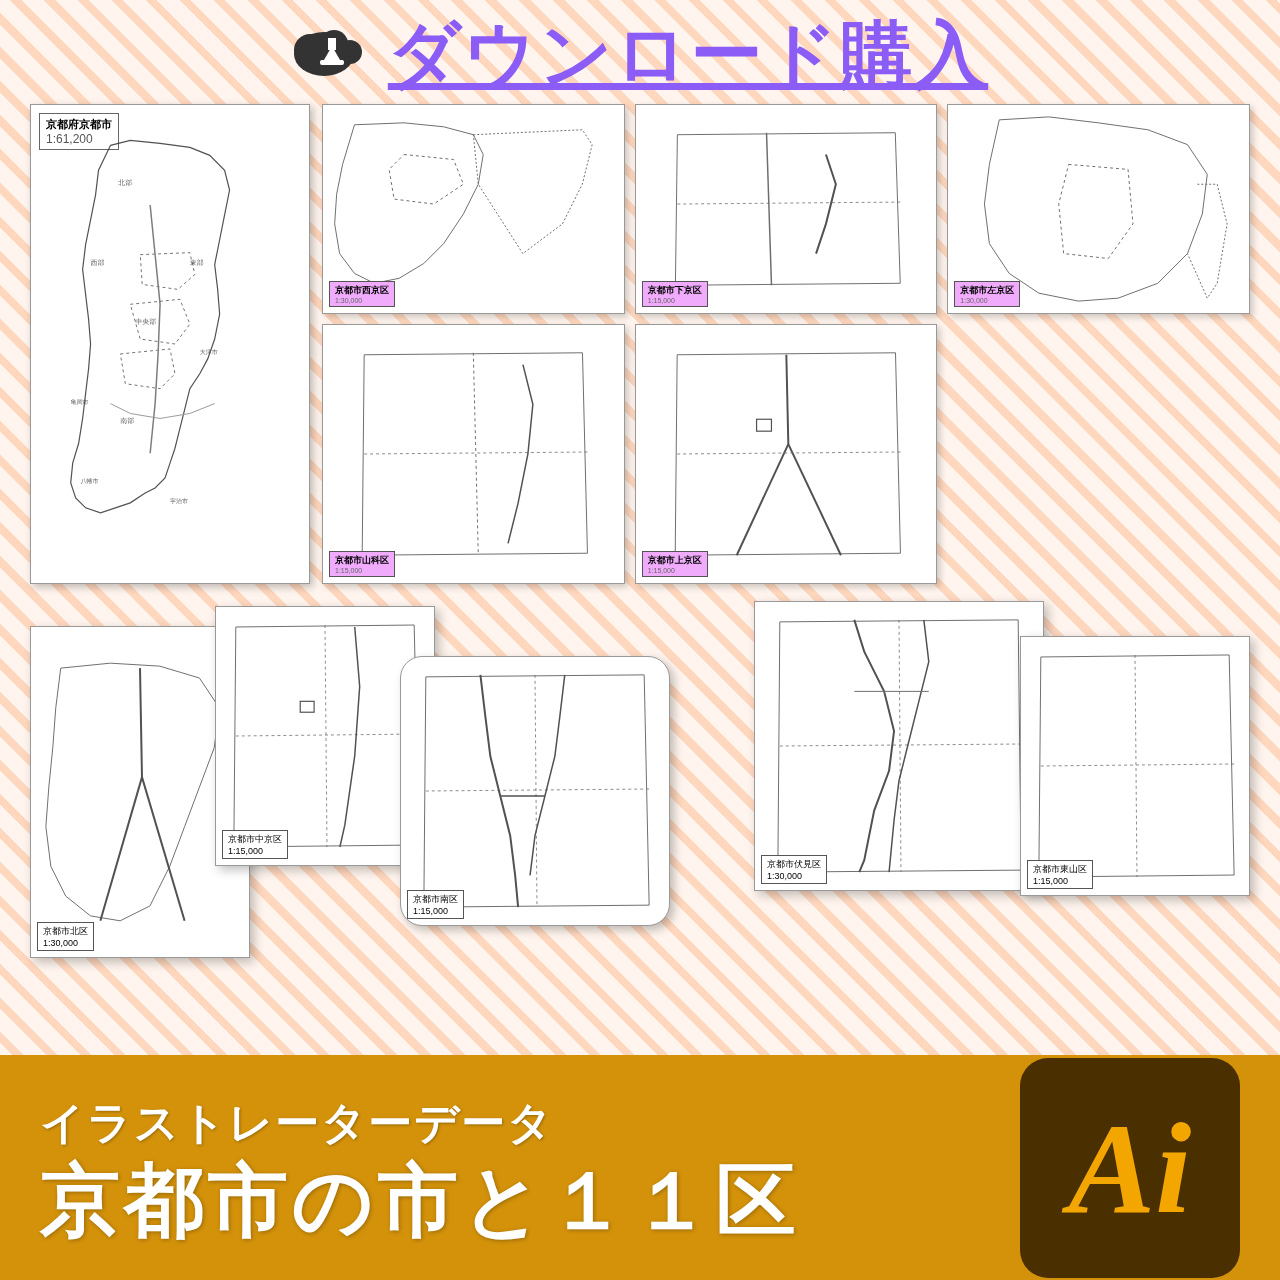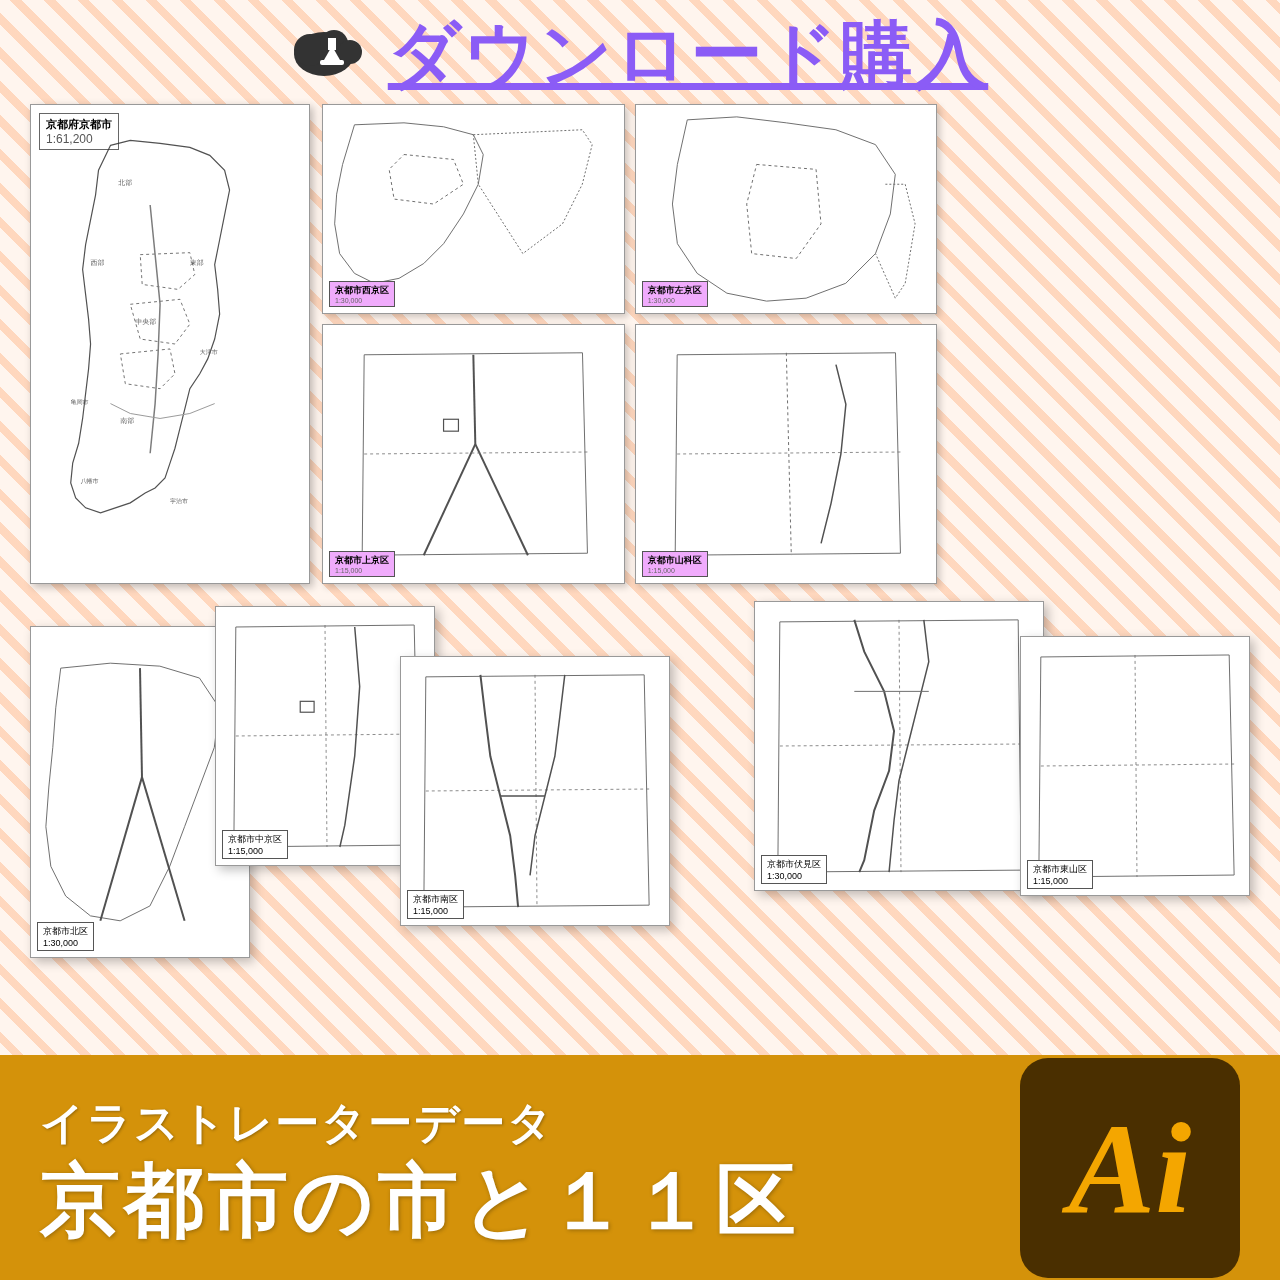--- a/index.html
+++ b/index.html
@@ -303,70 +303,84 @@
               <path d="M150,30 L260,25 L270,40 L260,80 L240,120 L200,150 L155,80Z" stroke-dasharray="2,2"></path>
               <path d="M80,50 L130,55 L140,80 L110,100 L70,95 L65,65 L80,50Z" stroke-dasharray="3,3"></path>
             </g>
           </svg>
           <div class="map-label-inner">
             <div class="ml-title">京都市西京区</div>
             <div class="ml-scale">1:30,000</div>
           </div>
         </div>
 
+        <div class="sm-map">
+          <svg viewBox="0 0 300 210" class="map-content">
+            <g fill="none" stroke="#555" stroke-width="1">
+              <path d="M40,30 L260,28 L265,180 L38,182 L40,30Z"></path>
+              <path d="M130,28 L135,182" stroke-width="1.5"></path>
+              <path d="M40,100 L265,98" stroke-width="0.8" stroke-dasharray="3,3"></path>
+              <path d="M190,50 L200,80 L190,120 L180,150" stroke="#333" stroke-width="2"></path>
+            </g>
+          </svg>
+          <div class="map-label-inner">
+            <div class="ml-title">京都市下京区</div>
+            <div class="ml-scale">1:15,000</div>
+          </div>
+        </div>
 
         <div class="sm-map">
           <svg viewBox="0 0 300 210" class="map-content">
             <g fill="none" stroke="#555" stroke-width="1">
               <path d="M50,15 L100,12 L150,18 L200,25 L240,40 L260,70 L255,110 L240,150 L210,180 L170,195 L130,198 L90,190 L60,170 L40,140 L35,100 L40,60 L50,15Z"></path>
               <path d="M250,80 L270,80 L280,120 L270,180 L260,195 L240,150" stroke-dasharray="2,2"></path>
               <path d="M120,60 L180,65 L185,120 L160,155 L115,150 L110,100 L120,60Z" stroke-dasharray="3,3"></path>
             </g>
           </svg>
           <div class="map-label-inner">
             <div class="ml-title">京都市左京区</div>
             <div class="ml-scale">1:30,000</div>
           </div>
         </div>
 
-
-        <div class="sm-map" style="grid-row: 2;">
-          <svg viewBox="0 0 300 260" class="map-content">
-            <g fill="none" stroke="#555" stroke-width="1">
-              <path d="M40,30 L260,28 L265,230 L38,232 L40,30Z"></path>
-
-              <path d="M150,30 L152,120" stroke="#333" stroke-width="2"></path>
-              <path d="M152,120 L100,232" stroke="#333" stroke-width="2"></path>
-              <path d="M152,120 L205,232" stroke="#333" stroke-width="2"></path>
-              <path d="M40,130 L265,128" stroke-width="0.8" stroke-dasharray="3,3"></path>
-
-              <rect x="120" y="95" width="15" height="12" stroke="#333" fill="none" stroke-width="1.2"></rect>
-            </g>
-          </svg>
-          <div class="map-label-inner">
-            <div class="ml-title">京都市上京区</div>
-            <div class="ml-scale">1:15,000</div>
-          </div>
-        </div>
 
         <div class="sm-map" style="grid-row: 2;">
           <svg viewBox="0 0 300 260" class="map-content">
             <g fill="none" stroke="#555" stroke-width="1">
               <path d="M40,30 L260,28 L265,230 L38,232 L40,30Z"></path>
               <path d="M150,28 L155,232" stroke-width="1" stroke-dasharray="3,3"></path>
               <path d="M40,130 L265,128" stroke-width="0.8" stroke-dasharray="3,3"></path>
               <path d="M200,40 L210,80 L205,130 L195,180 L185,220" stroke="#333" stroke-width="1.5"></path>
             </g>
           </svg>
           <div class="map-label-inner">
             <div class="ml-title">京都市山科区</div>
             <div class="ml-scale">1:15,000</div>
           </div>
         </div>
 
+        <div class="sm-map" style="grid-row: 2;">
+          <svg viewBox="0 0 300 260" class="map-content">
+            <g fill="none" stroke="#555" stroke-width="1">
+              <path d="M40,30 L260,28 L265,230 L38,232 L40,30Z"></path>
+
+              <path d="M150,30 L152,120" stroke="#333" stroke-width="2"></path>
+              <path d="M152,120 L100,232" stroke="#333" stroke-width="2"></path>
+              <path d="M152,120 L205,232" stroke="#333" stroke-width="2"></path>
+              <path d="M40,130 L265,128" stroke-width="0.8" stroke-dasharray="3,3"></path>
+
+              <rect x="120" y="95" width="15" height="12" stroke="#333" fill="none" stroke-width="1.2"></rect>
+            </g>
+          </svg>
+          <div class="map-label-inner">
+            <div class="ml-title">京都市上京区</div>
+            <div class="ml-scale">1:15,000</div>
+          </div>
+        </div>
+
       </div>
     </div>
 
     <div class="row2">
 
       <div class="bottom-map" style="left: 10px; top: 30px; width: 220px; height: 332px;">
         <svg viewBox="0 0 220 290" class="map-content">
           <g fill="none" stroke="#555" stroke-width="1">
             <path d="M30,20 L80,15 L130,18 L170,30 L190,60 L185,100 L170,140 L155,180 L140,220 L120,260 L90,275 L60,270 L35,250 L20,220 L15,180 L18,140 L22,100 L25,60 L30,20Z"></path>
 
@@ -392,21 +406,21 @@
 
             <rect x="85" y="95" width="14" height="11" stroke="#333" fill="none" stroke-width="1.2"></rect>
           </g>
         </svg>
         <div class="map-label-inner">
           <div class="ml-title">京都市中京区</div>
           <div class="ml-scale">1:15,000</div>
         </div>
       </div>
 
-      <div class="bottom-map" style="left: 380px; top: 60px; width: 270px; height: 270px;">
+      <div class="bottom-map" style="left: 380px; top: 60px; width: 270px; height: 270px; border-radius: 22px;">
         <svg viewBox="0 0 270 270" class="map-content">
           <g fill="none" stroke="#555" stroke-width="1">
             <path d="M25,20 L245,18 L250,250 L23,252 L25,20Z"></path>
             <path d="M135,18 L137,252" stroke-width="0.8" stroke-dasharray="3,3"></path>
             <path d="M25,135 L250,133" stroke-width="0.8" stroke-dasharray="3,3"></path>
 
             <path d="M80,18 L85,60 L90,100 L100,140 L110,180 L115,220 L118,252" stroke="#333" stroke-width="2"></path>
             <path d="M165,18 L160,60 L155,100 L145,140 L135,180 L130,220" stroke="#333" stroke-width="1.5"></path>
 
             <path d="M100,140 L145,140" stroke="#333" stroke-width="1.5"></path>

